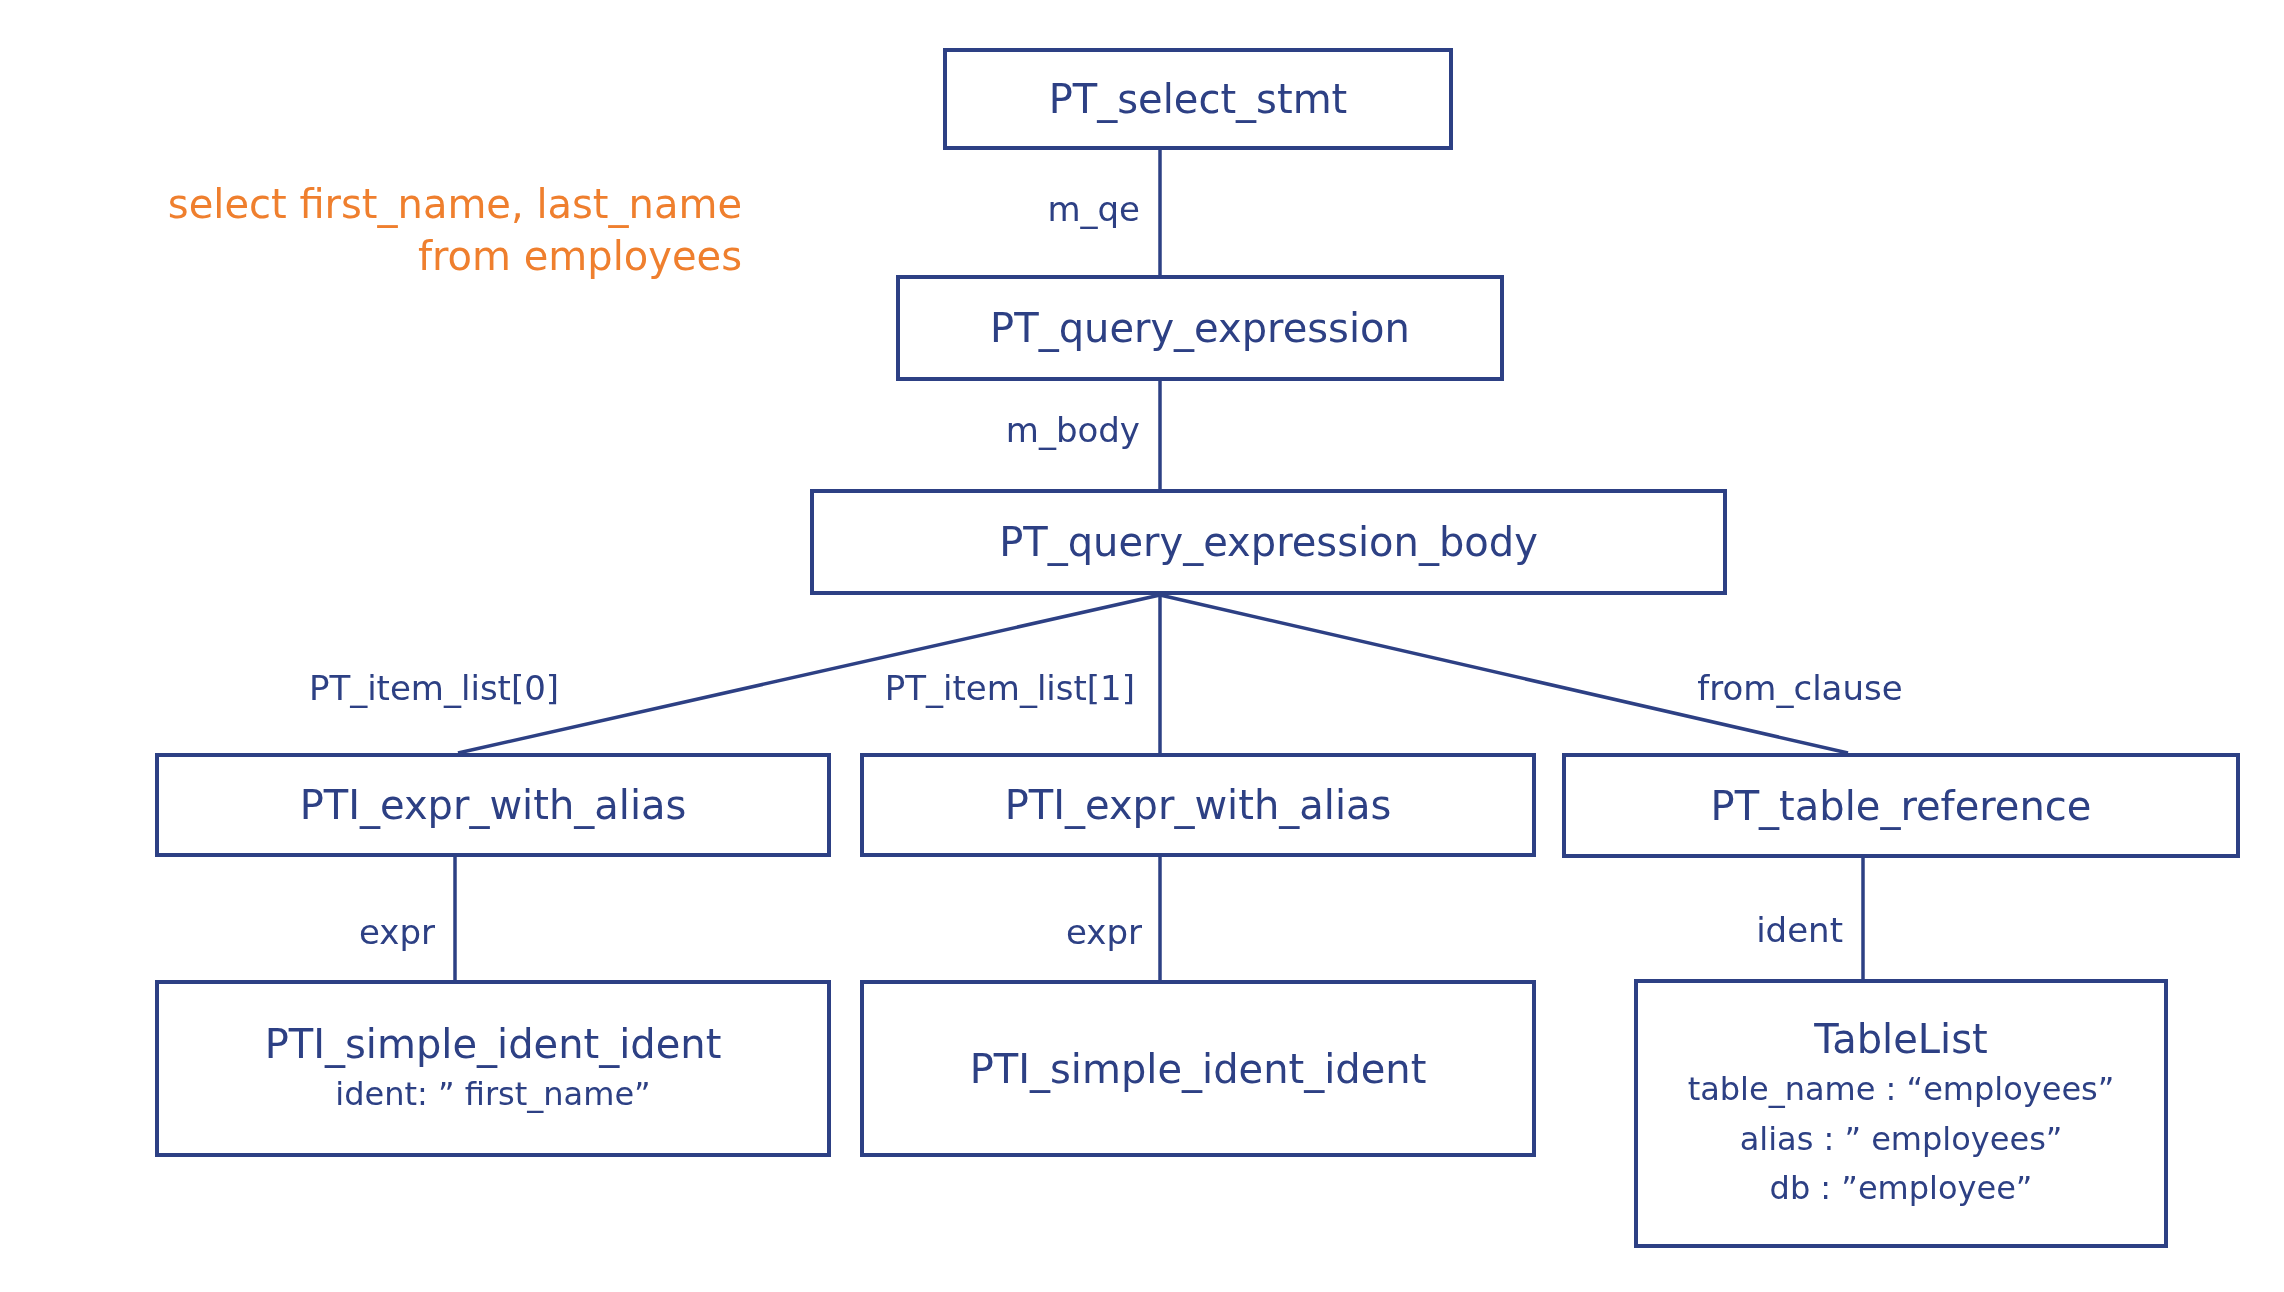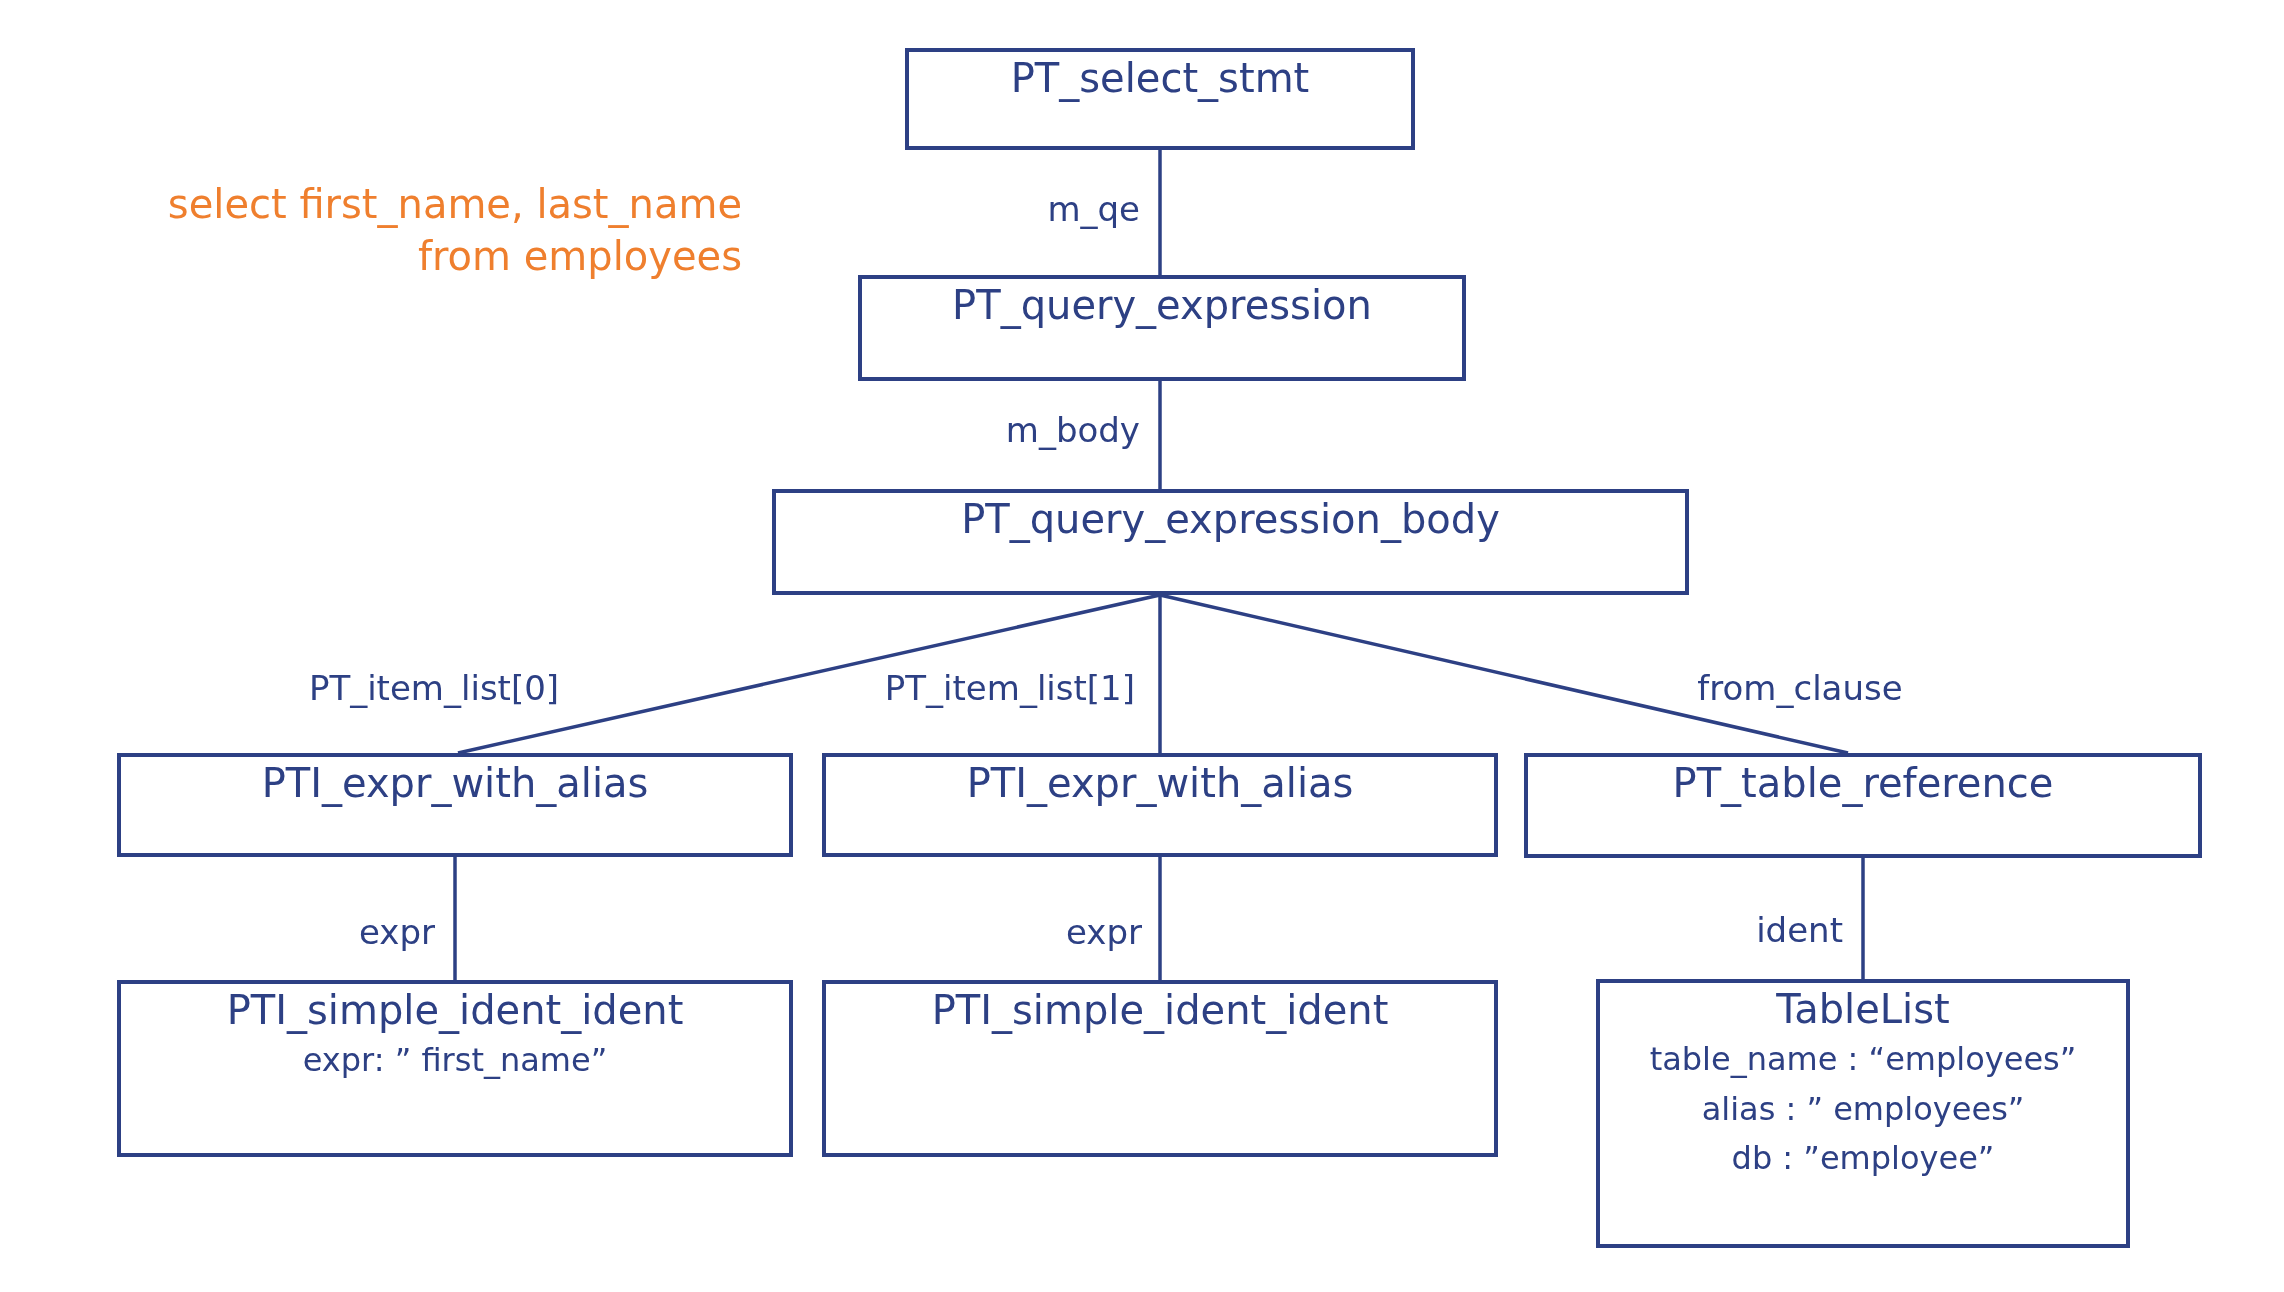--- a/index.html
+++ b/index.html
@@ -26,24 +26,26 @@
     stroke-width: 3.5;
   }
   .node {
     position: absolute;
     box-sizing: border-box;
     background: #ffffff;
     border: 4px solid #2d4084;
     display: flex;
     flex-direction: column;
     align-items: center;
+    justify-content: center;
     text-align: center;
     font-size: 40px;
     line-height: 1.2;
     white-space: nowrap;
+    margin-left: 38px;
   }
   .node .detail {
     font-size: 32px;
     line-height: 1.55;
   }
   .node .node-title {
     line-height: 1.3;
   }
   .edge-label {
     position: absolute;
@@ -108,21 +110,21 @@
   <div class="node" style="left:822px; top:753px; width:676px; height:104px;">
     <div class="node-title">PTI_expr_with_alias</div>
   </div>
 
   <div class="node" style="left:1524px; top:753px; width:678px; height:105px;">
     <div class="node-title">PT_table_reference</div>
   </div>
 
   <div class="node" style="left:117px; top:980px; width:676px; height:177px;">
     <div class="node-title">PTI_simple_ident_ident</div>
-    <div class="detail">expr: ” first_name”</div>
+    <div class="detail">ident: ” first_name”</div>
   </div>
 
   <div class="node" style="left:822px; top:980px; width:676px; height:177px;">
     <div class="node-title">PTI_simple_ident_ident</div>
   </div>
 
   <div class="node" style="left:1596px; top:979px; width:534px; height:269px;">
     <div class="node-title">TableList</div>
     <div class="detail">table_name : “employees”</div>
     <div class="detail">alias : ” employees”</div>

